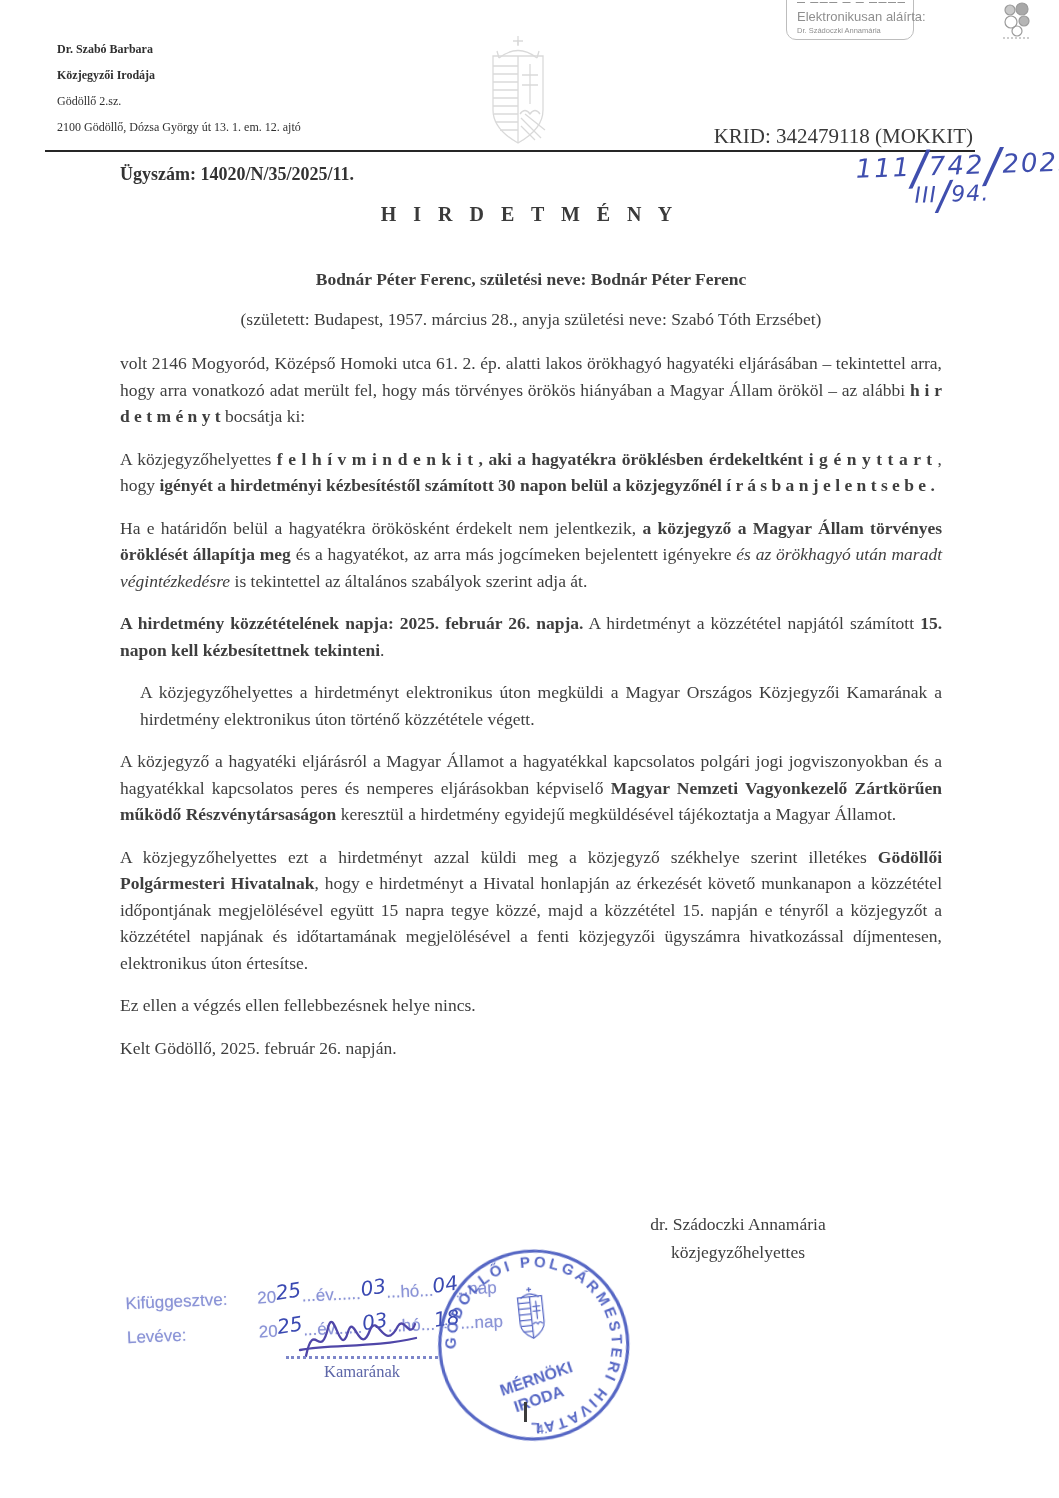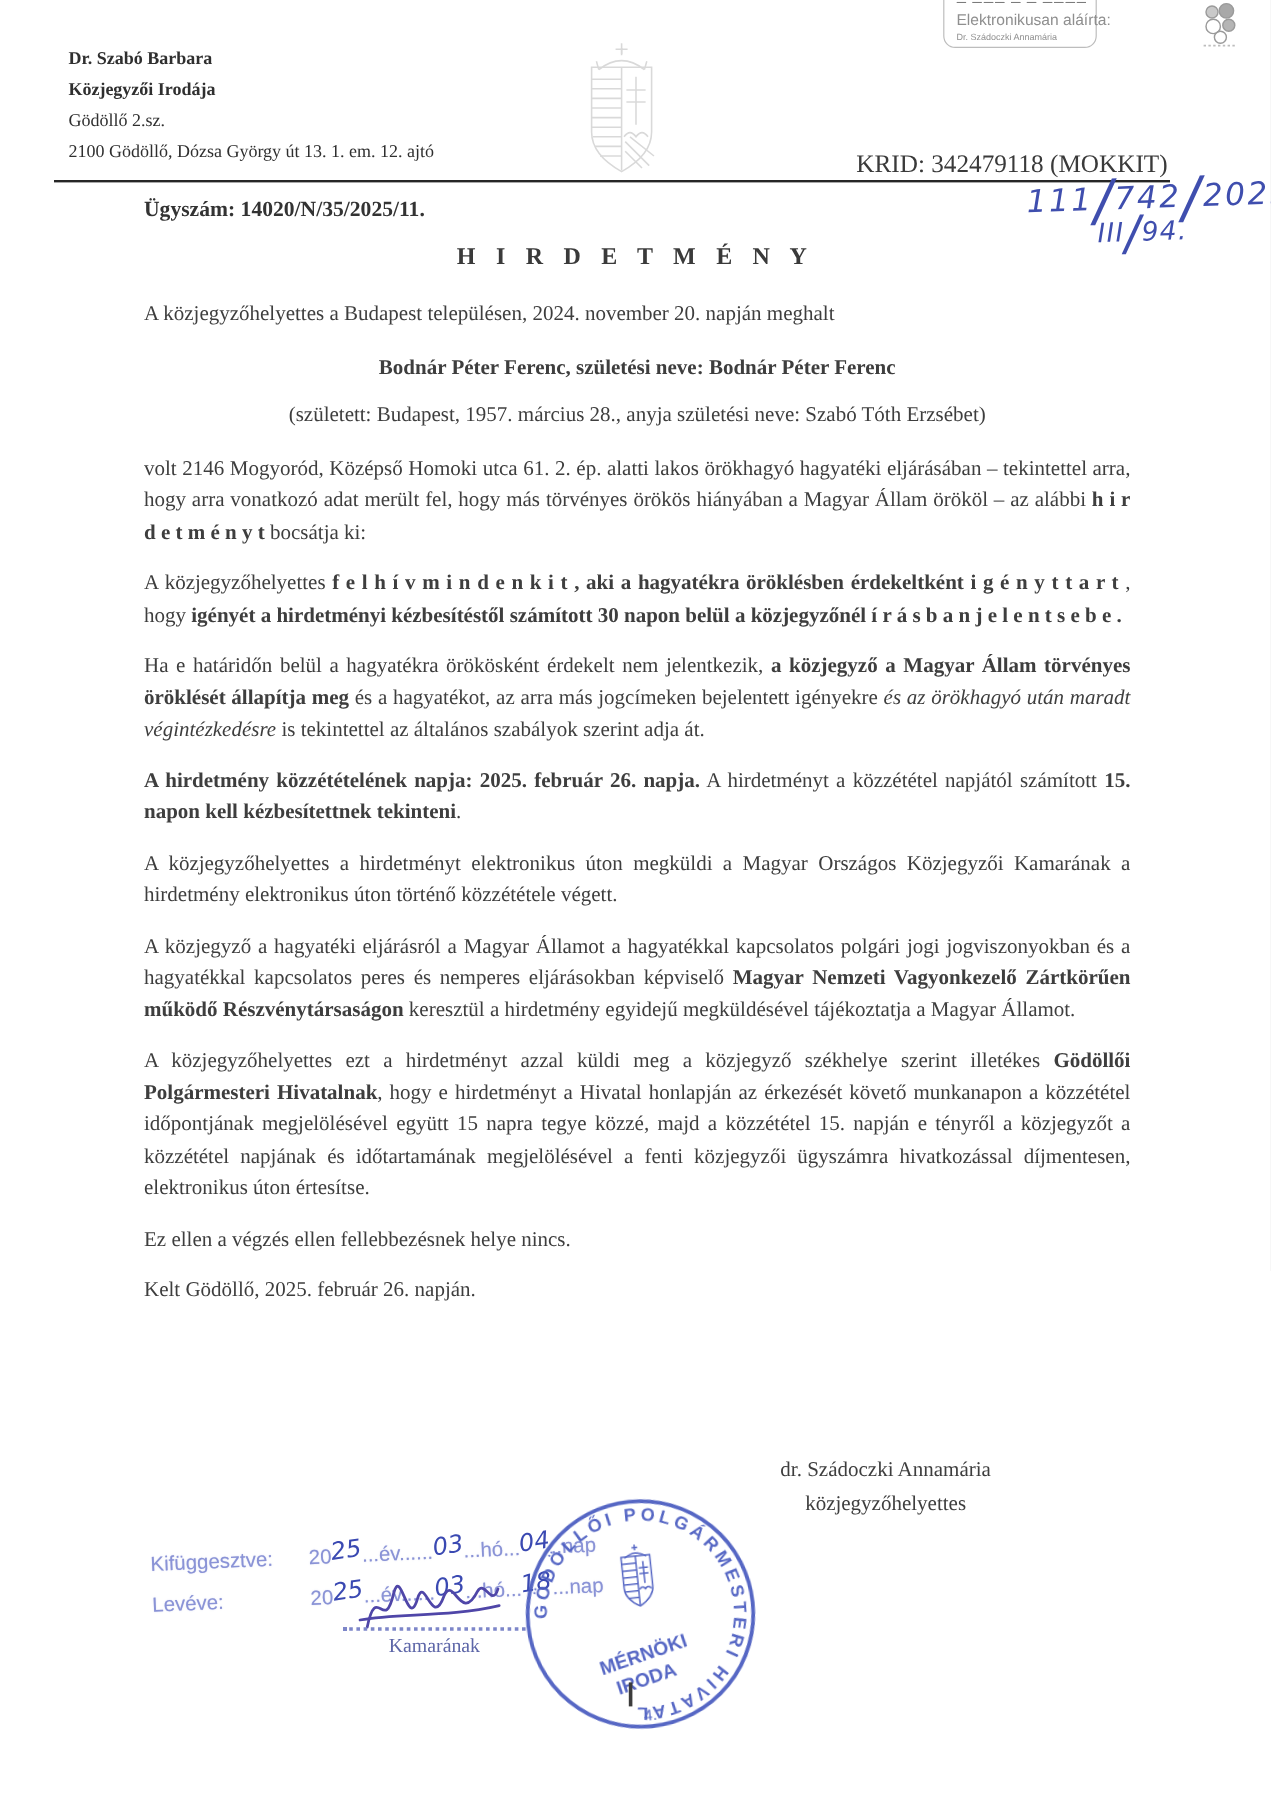--- a/index.html
+++ b/index.html
@@ -1,20 +1,20 @@
 <!DOCTYPE html>
 <html><head>
 <meta charset="utf-8">
 <style>
   html,body{margin:0;padding:0;background:#e8e8e8;}
   .page{position:relative;width:1059px;height:1498px;background:#ffffff;overflow:hidden;
         font-family:"Liberation Serif",serif;color:#3e3e3e;margin:0 auto;}
 
   
-  .office{position:absolute;left:57px;top:36px;font-size:15px;line-height:26px;color:#2f2f2f;}
+  .office{position:absolute;left:57px;top:36px;font-size:12px;line-height:26px;color:#2f2f2f;}
   .office .hdr-b{font-weight:bold;}
   .crest-top{position:absolute;left:477px;top:34px;opacity:.85;}
   .esign-box{position:absolute;left:786px;top:-14px;width:128px;height:54px;border:1.5px solid #bdbdbd;
              border-radius:10px;padding:10px 8px 2px 10px;box-sizing:border-box;
              font-family:"Liberation Sans",sans-serif;color:#8f8f8f;background:#fff;}
   .esign-l1{font-size:8px;font-weight:bold;color:#6f6f6f;letter-spacing:1.5px;white-space:nowrap;overflow:hidden;}
   .esign-l2{font-size:13px;margin-top:3px;white-space:nowrap;}
   .esign-l3{font-size:7.5px;margin-top:2px;white-space:nowrap;}
   .emblem{position:absolute;left:1001px;top:2px;}
   .contact{position:absolute;right:86px;top:56px;text-align:right;font-size:15.5px;line-height:27px;color:#3a3a3a;}
@@ -111,28 +111,27 @@
 
   <div class="case-label">Ügyszám: 14020/N/35/2025/11.</div>
   <div class="hw-refs">
     <div class="hw-ref1"><span>111</span><span class="sl">/</span><span>742</span><span class="sl">/</span><span>2025</span></div>
     <div class="hw-ref2"><span>III</span><span class="sl">/</span><span>94.</span></div>
   </div>
 
   <div class="doc-title">H I R D E T M É N Y</div>
 
   <div class="main">
-    <p><span>A közjegyzőhelyettes a Budapest településen, 2024. november 20. napján meghalt</span></p>
     <p class="center b" style="margin-top:18px;">Bodnár Péter Ferenc, születési neve: Bodnár Péter Ferenc</p>
     <p class="center">(született: Budapest, 1957. március 28., anyja születési neve: Szabó Tóth Erzsébet)</p>
     <p style="margin-top:18px;"><span>volt 2146 Mogyoród, Középső Homoki utca 61. 2. ép. alatti lakos örökhagyó hagyatéki eljárásában – tekintettel arra, hogy arra vonatkozó adat merült fel, hogy más törvényes örökös hiányában a Magyar Állam örököl – az alábbi </span><span class="b">h i r d e t m é n y t</span><span>  bocsátja ki:</span></p>
     <p style="margin-top:16px;"><span>A közjegyzőhelyettes </span><span class="b">f e l h í v   m i n d e n k i t ,</span><span class="b"> aki a hagyatékra öröklésben érdekeltként </span><span class="b">i g é n y t   t a r t</span><span> , hogy </span><span class="b">igényét a hirdetményi kézbesítéstől számított 30 napon belül a közjegyzőnél </span><span class="b">í r á s b a n   j e l e n t s e   b e .</span></p>
     <p style="margin-top:16px;"><span>Ha e határidőn belül a hagyatékra örökösként érdekelt nem jelentkezik, </span><span class="b">a közjegyző a Magyar Állam törvényes öröklését állapítja meg</span><span> és a hagyatékot, az arra más jogcímeken bejelentett igényekre </span><span class="i">és az örökhagyó után maradt végintézkedésre</span><span> is tekintettel az általános szabályok szerint adja át.</span></p>
     <p style="margin-top:16px;"><span class="b">A hirdetmény közzétételének napja: 2025. február 26. napja.</span><span> A hirdetményt a közzététel napjától számított </span><span class="b">15. napon kell kézbesítettnek tekinteni</span><span>.</span></p>
-    <p style="margin-top:16px;"><span>A közjegyzőhelyettes a hirdetményt elektronikus úton megküldi a Magyar Országos Közjegyzői Kamarának a hirdetmény elektronikus úton történő közzététele végett.</span></p>
+    <p style="margin-top:16px;margin-left:20px;"><span>A közjegyzőhelyettes a hirdetményt elektronikus úton megküldi a Magyar Országos Közjegyzői Kamarának a hirdetmény elektronikus úton történő közzététele végett.</span></p>
     <p style="margin-top:16px;"><span>A közjegyző a hagyatéki eljárásról a Magyar Államot a hagyatékkal kapcsolatos polgári jogi jogviszonyokban és a hagyatékkal kapcsolatos peres és nemperes eljárásokban képviselő </span><span class="b">Magyar Nemzeti Vagyonkezelő Zártkörűen működő Részvénytársaságon</span><span> keresztül a hirdetmény egyidejű megküldésével tájékoztatja a Magyar Államot.</span></p>
     <p style="margin-top:16px;"><span>A közjegyzőhelyettes ezt a hirdetményt azzal küldi meg a közjegyző székhelye szerint illetékes </span><span class="b">Gödöllői Polgármesteri Hivatalnak</span><span>, hogy e hirdetményt a Hivatal honlapján az érkezését követő munkanapon a közzététel időpontjának megjelölésével együtt 15 napra tegye közzé, majd a közzététel 15. napján e tényről a közjegyzőt a közzététel napjának és időtartamának megjelölésével a fenti közjegyzői ügyszámra hivatkozással díjmentesen, elektronikus úton értesítse.</span></p>
     <p style="margin-top:16px;">Ez ellen a végzés ellen fellebbezésnek helye nincs.</p>
     <p style="margin-top:16px;">Kelt Gödöllő, 2025. február 26. napján.</p>
   </div>
 
   <div class="sig-block">
     <div>dr. Szádoczki Annamária</div>
     <div>közjegyzőhelyettes</div>
   </div>

